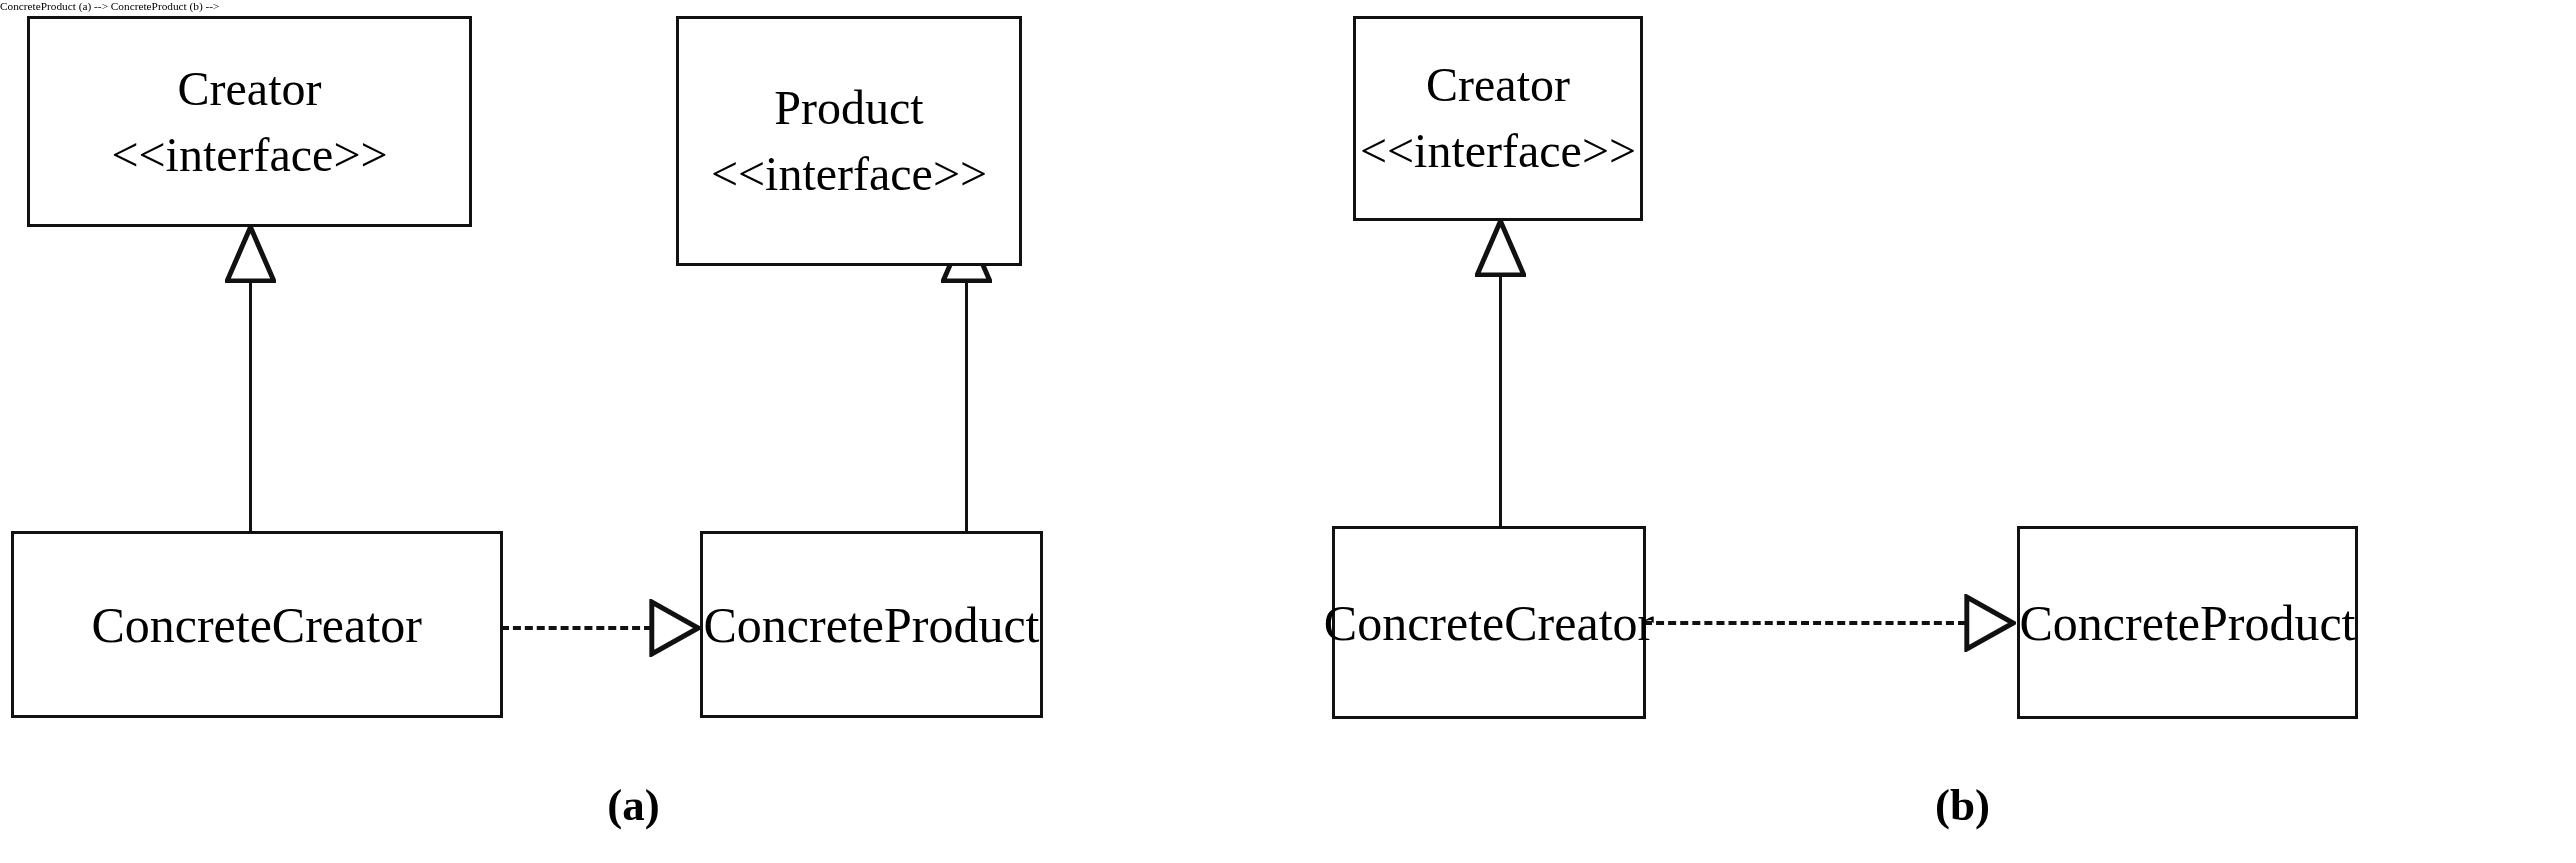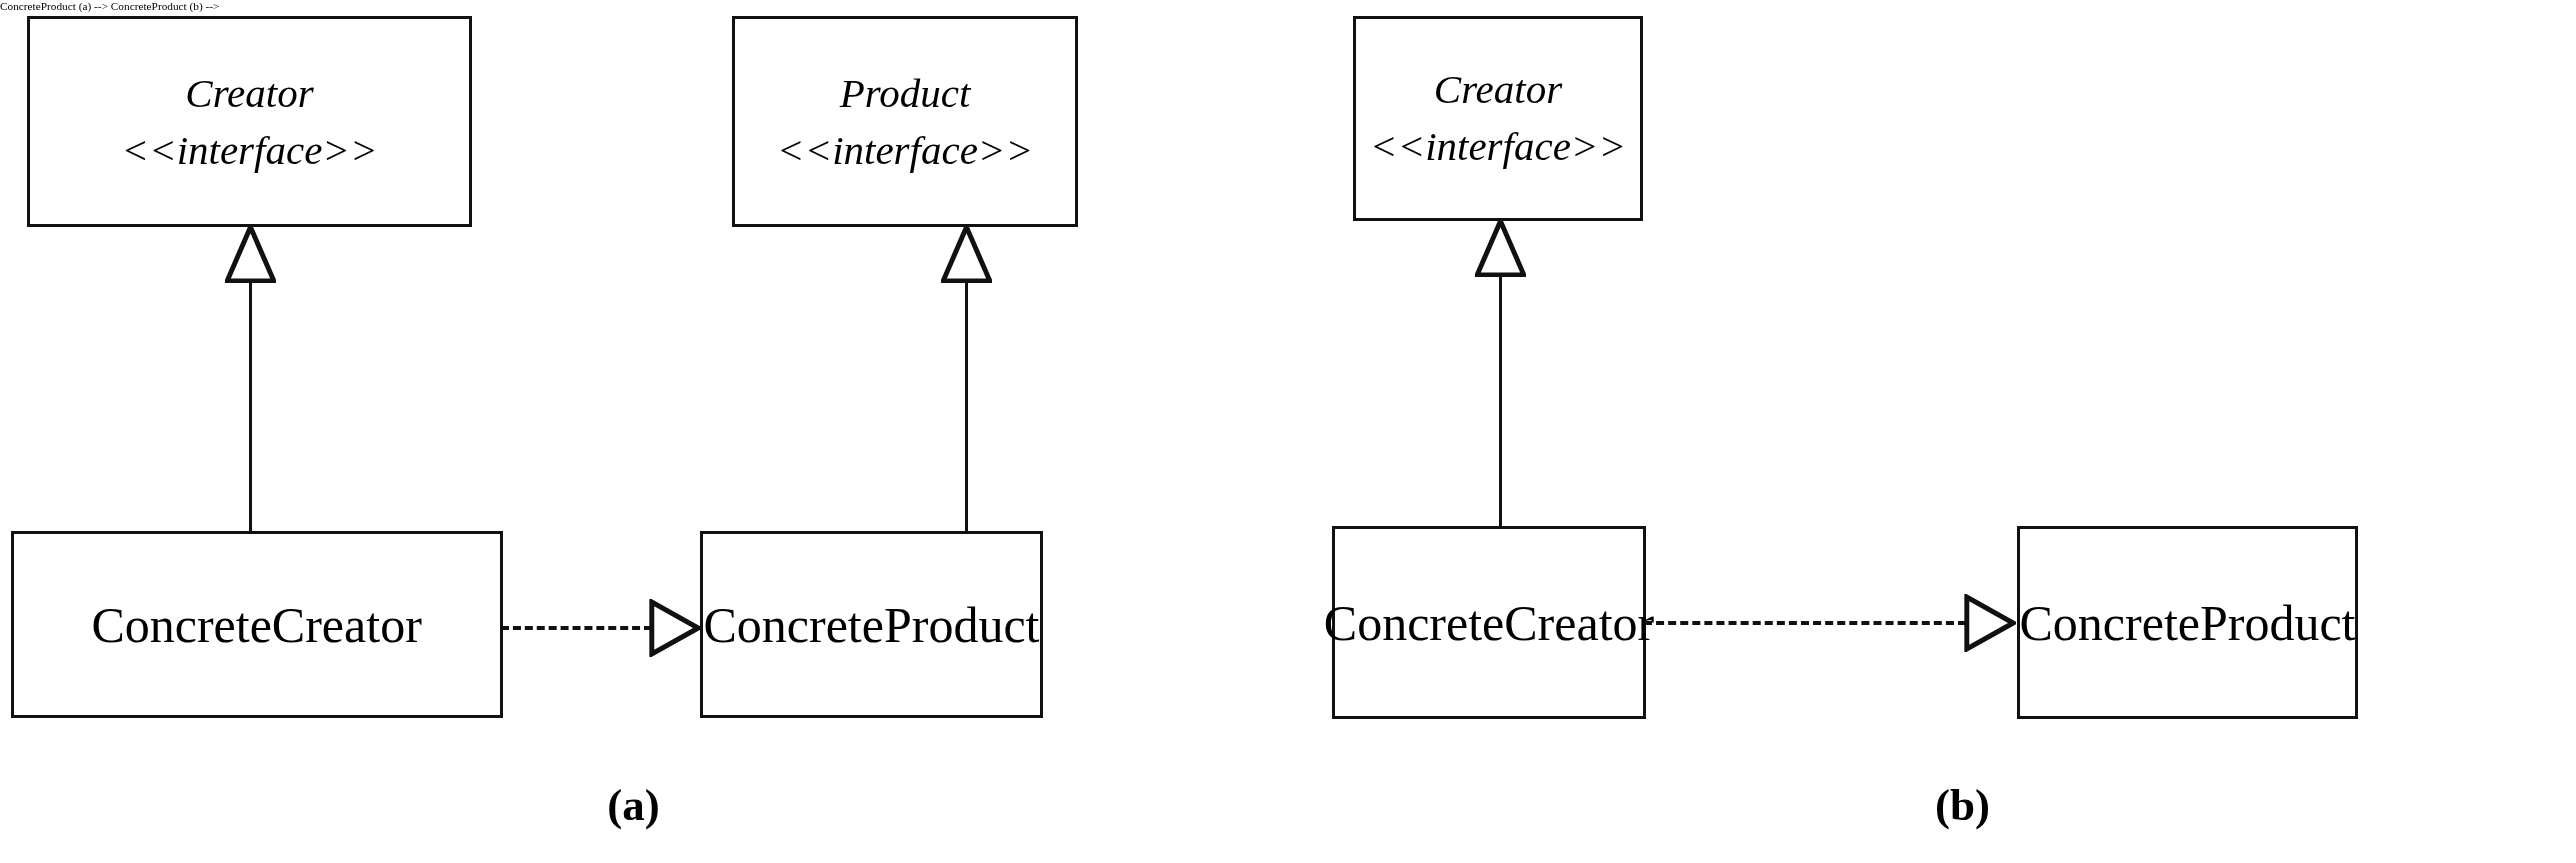--- a/index.html
+++ b/index.html
@@ -29,22 +29,21 @@
     text-align: center;
     color: #000000;
     z-index: 5;
   }
   .uml-box .line {
     display: block;
     line-height: 1.28;
     white-space: nowrap;
   }
   .iface-box .line {
-    font-style: italic;
-    font-size: 41px;
+    font-size: 48px;
   }
   .iface-box .line.name {
     margin-bottom: 4.2px;
   }
   .concrete-box .line {
     font-size: 50px;
     font-style: normal;
   }
 
   
@@ -100,21 +99,21 @@
 
   
 
   
   <div class="uml-box iface-box" style="left:27px; top:16px; width:445px; height:211px;">
     <span class="line name">Creator</span>
     <span class="line stereo">&lt;&lt;interface&gt;&gt;</span>
   </div>
 
   
-  <div class="uml-box iface-box" style="left:732px; top:16px; width:346px; height:211px;">
+  <div class="uml-box iface-box" style="left:676px; top:16px; width:346px; height:250px;">
     <span class="line name">Product</span>
     <span class="line stereo">&lt;&lt;interface&gt;&gt;</span>
   </div>
 
   
   <div class="uml-box concrete-box" style="left:10.6px; top:531px; width:492px; height:187px;">
     <span class="line name">ConcreteCreator</span>
   </div>
 
   

